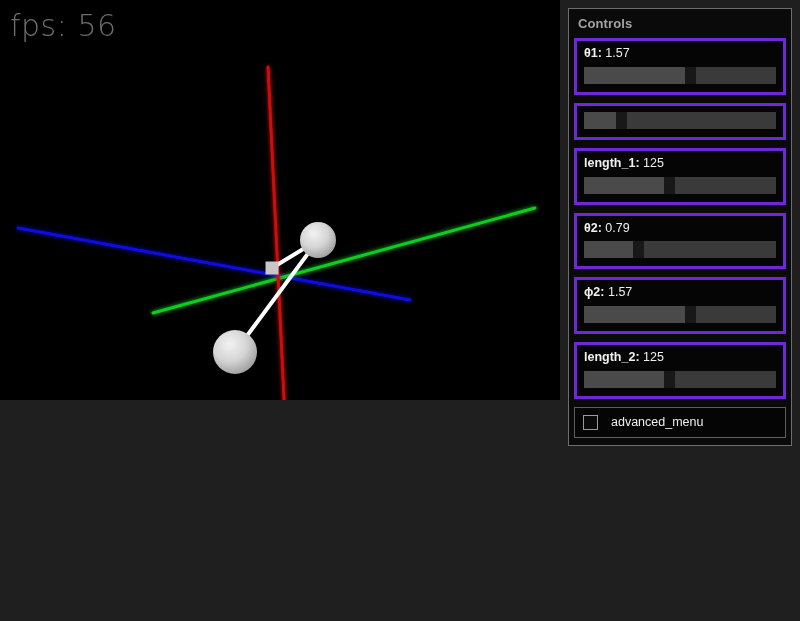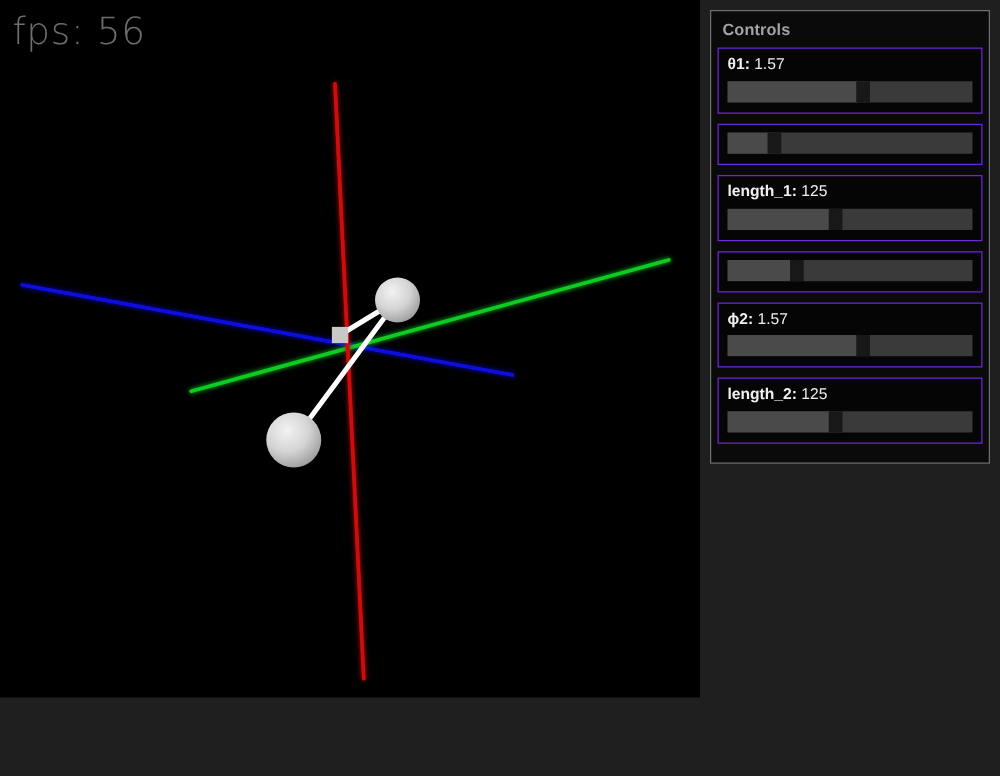--- a/index.html
+++ b/index.html
@@ -14,21 +14,21 @@
     overflow: hidden;
     position: relative;
   }
 
   
   #stage {
     position: absolute;
     left: 0;
     top: 0;
     width: 560px;
-    height: 558px;
+    height: 400px;
     background: #000000;
     overflow: hidden;
   }
   #scene-svg {
     position: absolute;
     left: 0;
     top: 0;
     display: block;
   }
   #fps-readout {
@@ -58,21 +58,21 @@
   }
   #controls-title {
     color: #a3a3a3;
     font-size: 13px;
     font-weight: bold;
     padding: 1px 4px 7px 4px;
     letter-spacing: 0.1px;
   }
 
   .control-row {
-    border: 1px solid #6d28d9;
+    border: 3px solid #6d28d9;
     background: #050505;
     box-sizing: border-box;
     padding: 6px 7px 8px 7px;
     margin: 0 0 8px 0;
   }
   .control-label {
     color: #f0f0f0;
     font-size: 12.5px;
     white-space: nowrap;
     margin-bottom: 6px;
@@ -189,20 +189,21 @@
         </div>
       </div>
       <div class="control-row">
         <div class="control-label"><span class="ctl-name">length_1:</span><span class="ctl-value"> 125</span></div>
         <div class="slider">
           <div class="fill" style="width: 42%;"></div>
           <div class="thumb" style="left: calc(42% - 1px);"></div>
         </div>
       </div>
       <div class="control-row">
+        <div class="control-label"><span class="ctl-name">θ2:</span><span class="ctl-value"> 0.79</span></div>
         <div class="slider">
           <div class="fill" style="width: 26%;"></div>
           <div class="thumb" style="left: calc(26% - 1px);"></div>
         </div>
       </div>
       <div class="control-row">
         <div class="control-label"><span class="ctl-name">ϕ2:</span><span class="ctl-value"> 1.57</span></div>
         <div class="slider">
           <div class="fill" style="width: 53%;"></div>
           <div class="thumb" style="left: calc(53% - 1px);"></div>
@@ -210,13 +211,17 @@
       </div>
       <div class="control-row">
         <div class="control-label"><span class="ctl-name">length_2:</span><span class="ctl-value"> 125</span></div>
         <div class="slider">
           <div class="fill" style="width: 42%;"></div>
           <div class="thumb" style="left: calc(42% - 1px);"></div>
         </div>
       </div>
     </div>
 
+  <div class="checkbox-row">
+    <div class="checkbox-box"></div>
+    <div class="checkbox-label">advanced_menu</div>
+  </div>
 </div>
 
 </body></html>

